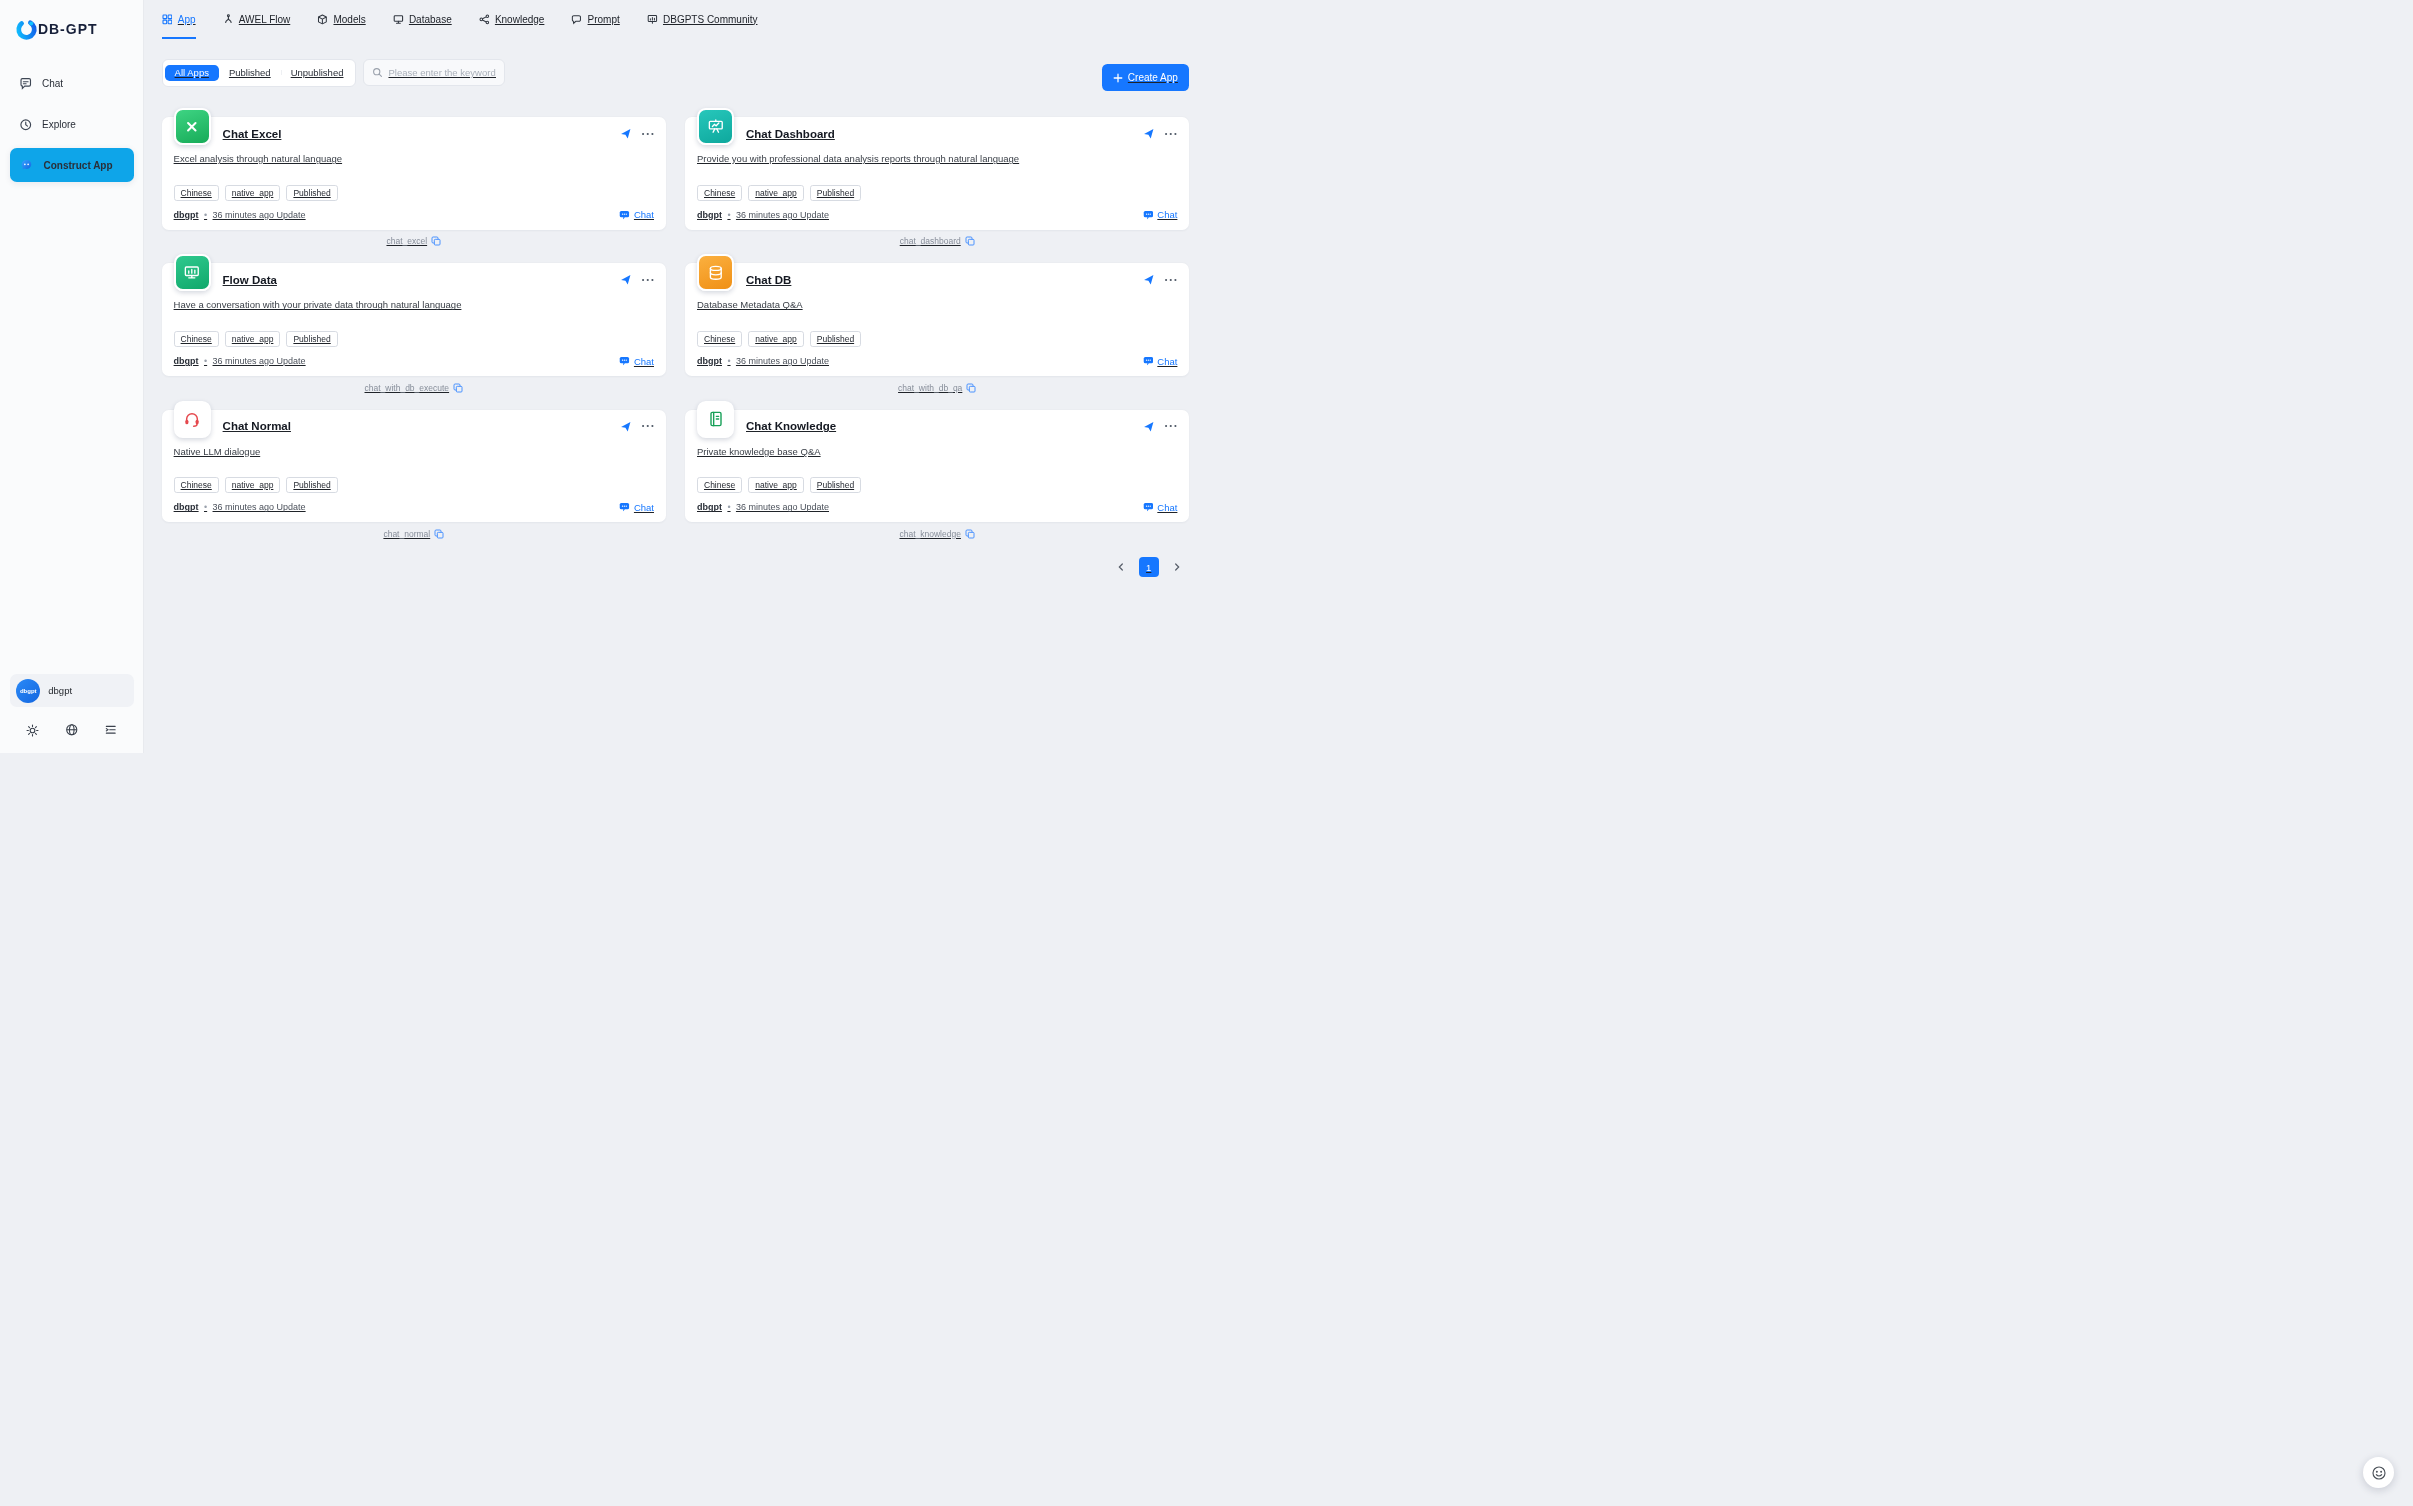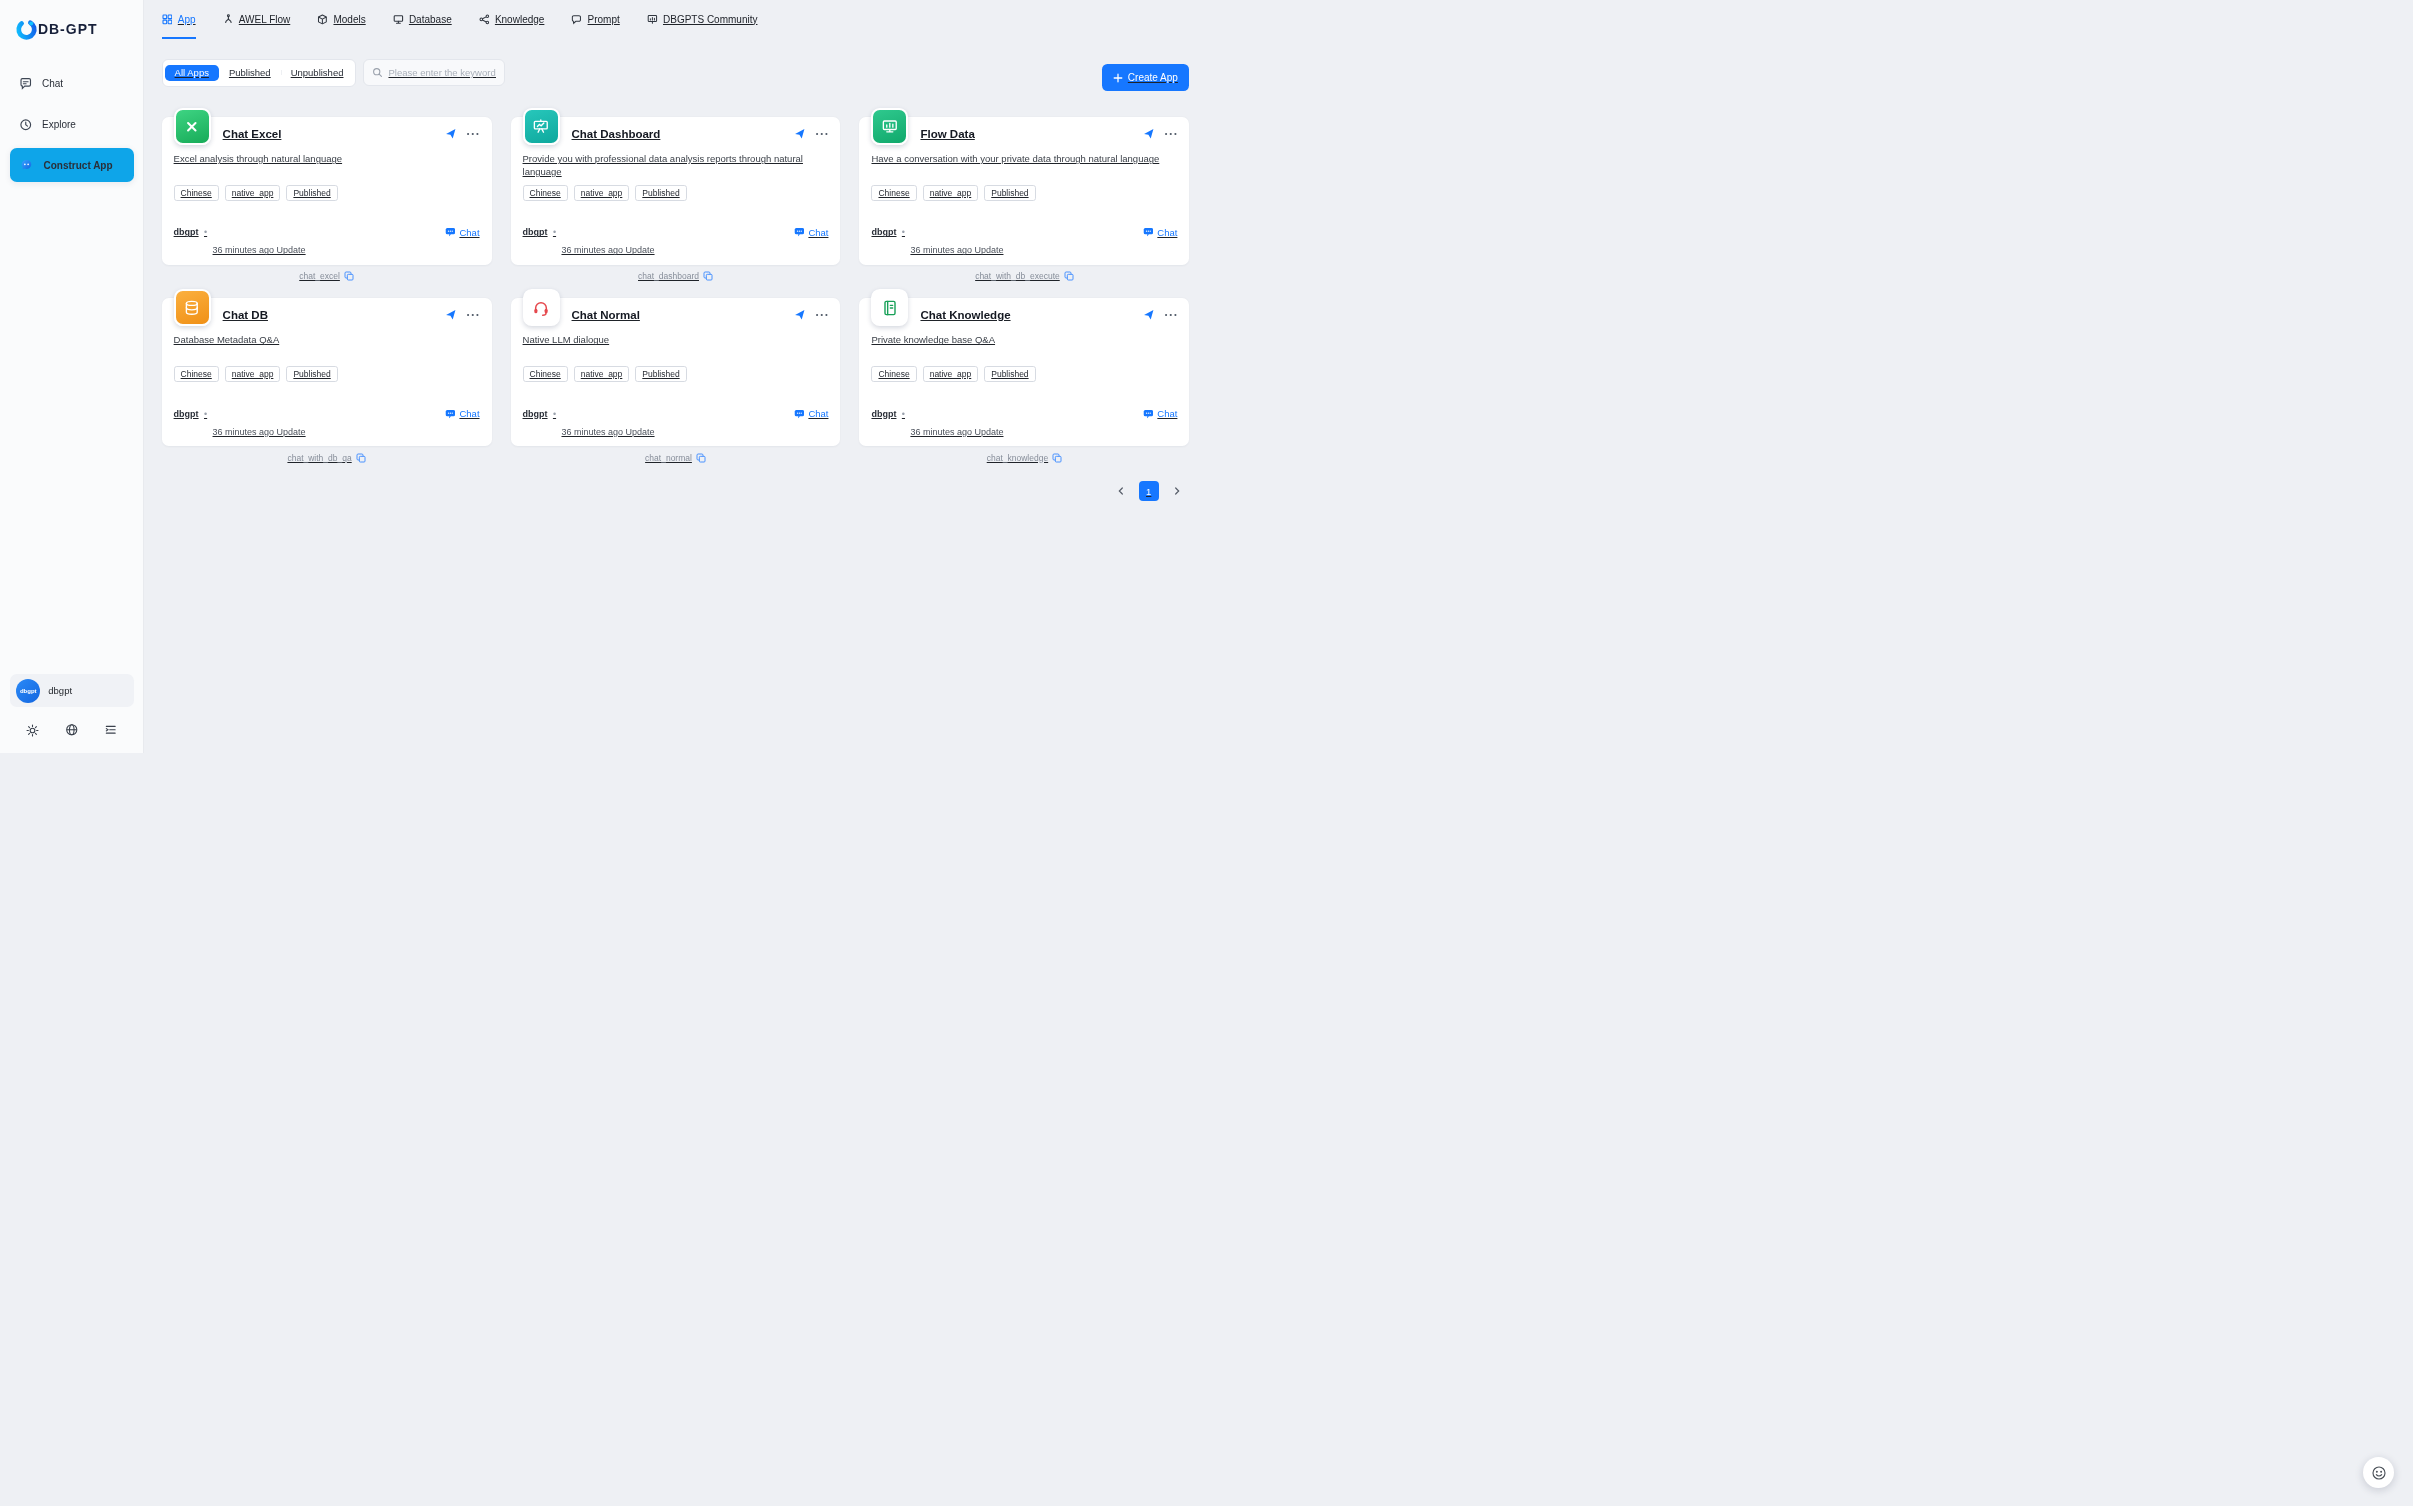--- a/index.html
+++ b/index.html
@@ -72,21 +72,21 @@
   }
   .search-box input::placeholder { color:#aab0ba; }
   .create-btn {
     margin-left:auto; display:flex; align-items:center; gap:4.7px; height:27px; padding:0 11.5px;
     background:#1677ff; color:#fff; border:none; border-radius:5.4px; font-size:10px; cursor:pointer;
     font-family:inherit;
     margin-top:10px;
   }
 
   
-  .grid { margin-top:26px; display:grid; grid-template-columns:repeat(3,1fr); column-gap:19px; row-gap:16px; }
+  .grid { margin-top:26px; display:grid; grid-template-columns:repeat(2,1fr); column-gap:19px; row-gap:16px; }
   .card-wrap { display:flex; flex-direction:column; }
   .card {
     background:#fff; border-radius:6.8px; padding:0 12px 9.5px 12px;
     box-shadow:0 0.7px 2px rgba(25,35,60,.05); cursor:pointer;
   }
   .card-head { display:flex; align-items:center; }
   .app-icon {
     width:37px; height:37px; border-radius:8.8px; margin-top:-8.8px; flex:0 0 37px;
     display:flex; align-items:center; justify-content:center;
     border:2px solid #fff; box-shadow:0 2px 5.4px rgba(20,40,80,.18);
@@ -101,21 +101,21 @@
   .card-actions { margin-left:auto; margin-top:5.4px; display:flex; align-items:center; gap:9.5px; }
   .act { cursor:pointer; display:flex; color:#4b5563; }
   .card-desc { margin-top:8px; font-size:9.5px; color:#3b4048; line-height:1.35; min-height:26px; }
   .tags { margin-top:5.4px; display:flex; gap:6px; }
   .tag {
     border:0.7px solid #d7dbe2; border-radius:2.7px; padding:2px 6px; font-size:8.5px; color:#262a32; background:#fff;
   }
   .meta { margin-top:8.8px; display:flex; align-items:center; font-size:9px; color:#2a2f38; }
   .meta .owner { font-weight:600; }
   .meta .dot { margin:0 5.4px; color:#9aa1ac; }
-  .meta .updated { color:#4b515b;margin-top:36px; }
+  .meta .updated { color:#4b515b; }
   .chat-link { margin-left:auto; display:flex; align-items:center; gap:4px; color:#1677ff; font-size:9.5px; font-weight:500; cursor:pointer; }
   .card-foot { display:flex; align-items:center; justify-content:center; gap:4px; margin-top:5.4px; height:12px; }
   .scene { font-size:8.5px; color:#868d99; }
   .copy { cursor:pointer; display:flex; color:#3f8cff; }
 
   
   .pagination { margin-top:17.6px; display:flex; justify-content:flex-end; align-items:center; gap:8px; padding-right:2.7px; }
   .page-nav { width:20px; height:20px; display:flex; align-items:center; justify-content:center; color:#565d68; cursor:pointer; border-radius:4px; }
   .page-num {
     width:20px; height:20px; display:flex; align-items:center; justify-content:center;

